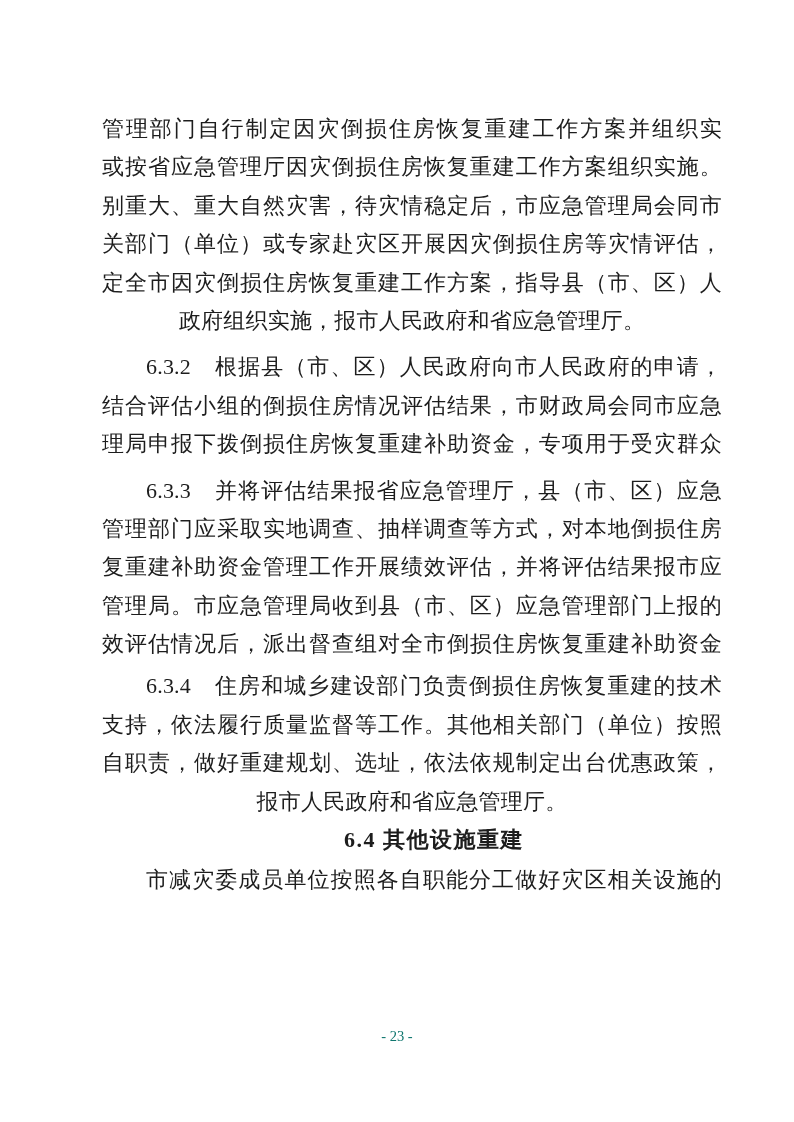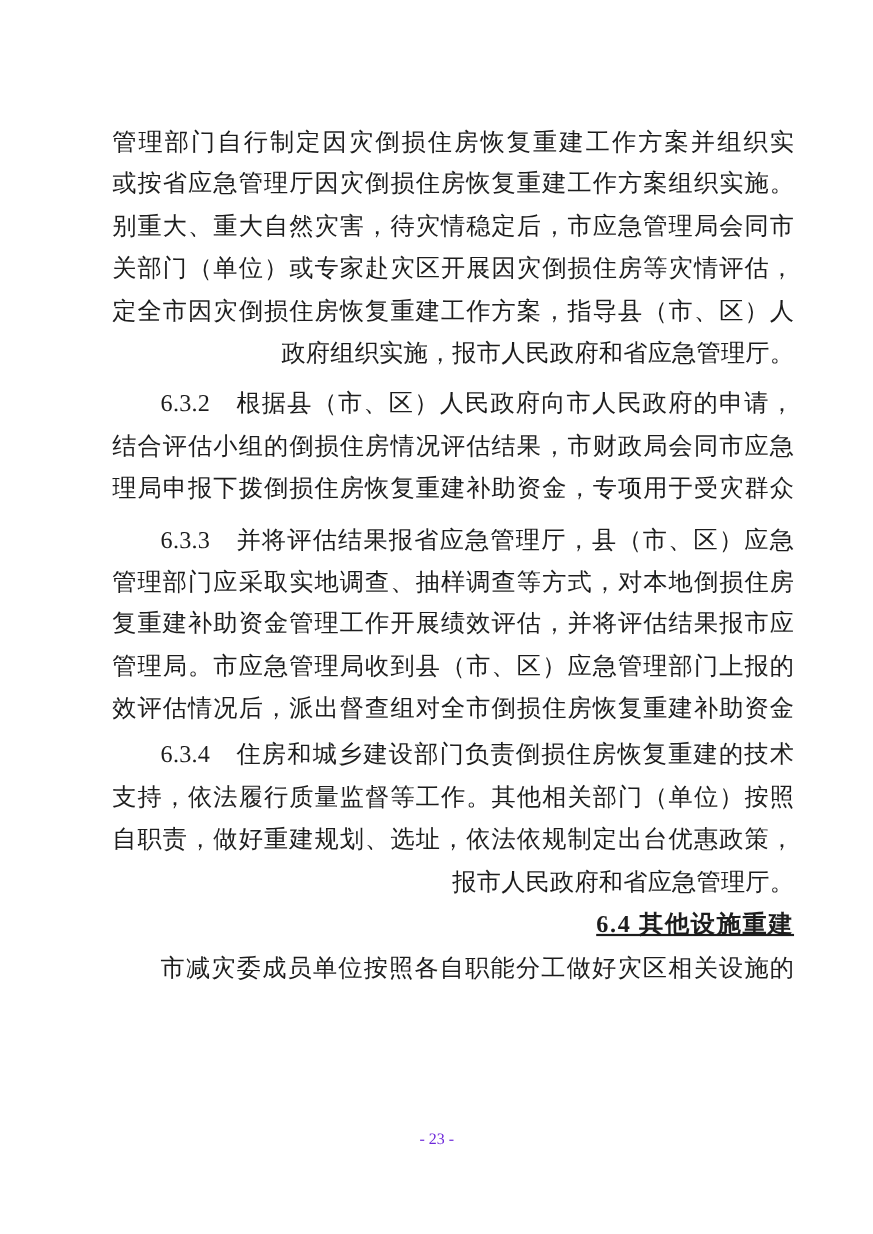--- a/index.html
+++ b/index.html
@@ -24,41 +24,40 @@
   .para:first-child { margin-top: 0; }
   .para:nth-child(4) { margin-top: 4px; }
   .para:nth-child(5) { margin-top: 0; }
   .para:nth-child(6) { margin-top: 2px; }
   .line {
     font-size: 22px;
     line-height: 38.4px;
     height: 38.4px;
     overflow: hidden;
     letter-spacing: 0.2px;
-    text-align: right;
+    text-align: center;
     font-kerning: none;
   }
   .line.fill {
     text-align: justify;
     text-align-last: justify;
   }
   .line.indent { text-indent: 44px; }
   .para.heading .line {
     font-weight: bold;
     letter-spacing: 1.5px;
-    text-decoration: underline;
   }
   .footer {
     position: absolute;
     left: 0; top: 1028px;
     width: 794px;
     text-align: center;
     font-size: 14.5px;
     line-height: 16px;
-    color: #6d28d9;
+    color: #0f766e;
   }
 </style>
 </head>
 <body>
 
 <div class="page">
   <div class="content">
       <div class="para">
         <div class="line fill">管理部门自行制定因灾倒损住房恢复重建工作方案并组织实施，</div>
         <div class="line fill">或按省应急管理厅因灾倒损住房恢复重建工作方案组织实施。特</div>

